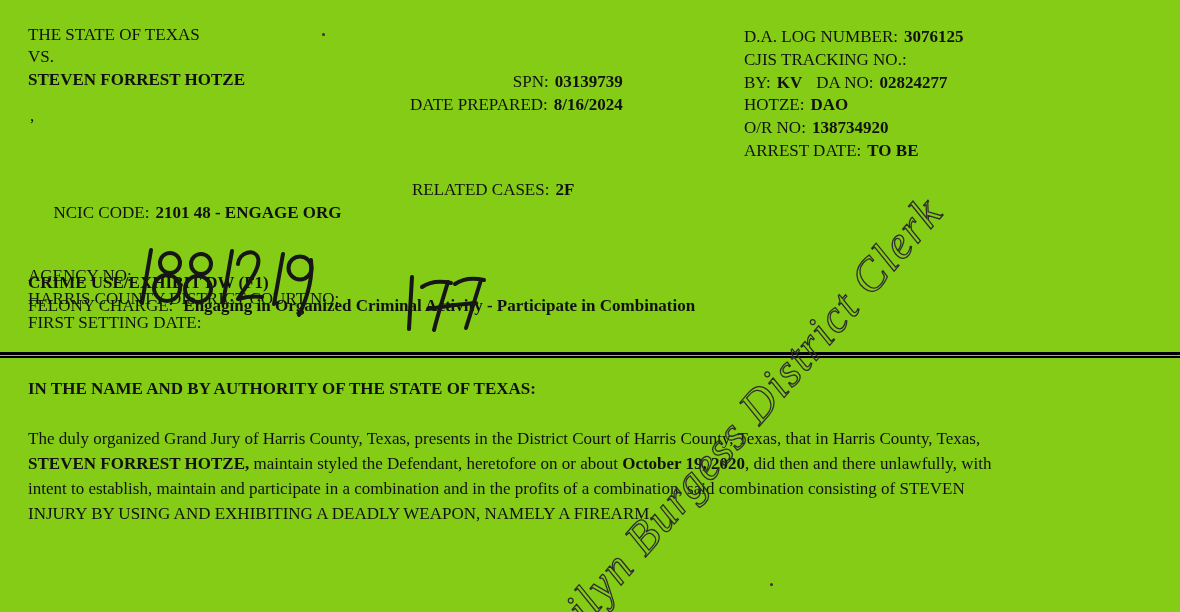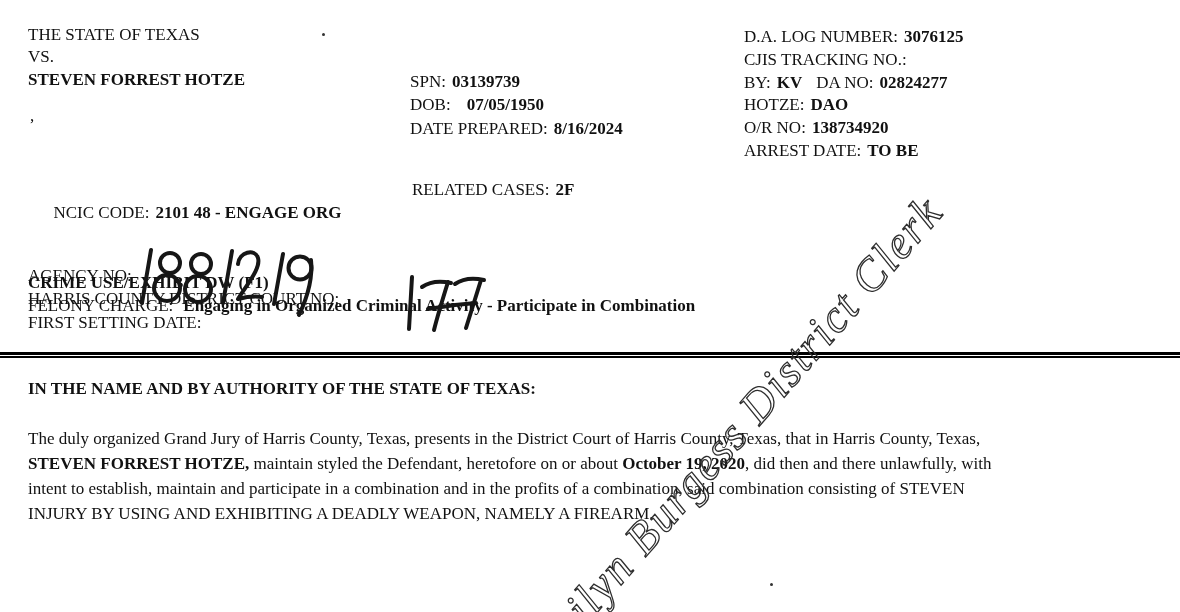--- a/index.html
+++ b/index.html
@@ -1,17 +1,17 @@
 <!DOCTYPE html>
 <html><head>
 <meta charset="utf-8">
 <style>
   html,body { margin:0; padding:0; background:#888; }
   .page {
-    position:relative; width:1180px; height:612px; background:#ffffff;
+    position:relative; width:1180px; height:612px; background:#84cc16;
     font-family:"Liberation Serif","DejaVu Serif",serif;
     font-size:17px; color:#111; overflow:hidden;
   }
   .abs { position:absolute; }
   .row { line-height:22.4px; white-space:pre; }
   .lh23 .row { line-height:23.3px; }
   .lh228 .row { line-height:22.8px; }
   .b { font-weight:bold; }
   .val { margin-left:6px; font-weight:bold; }
   .val-wide { margin-left:16px; font-weight:bold; }
@@ -39,23 +39,22 @@
 
 <div class="page">
 
   <div class="abs" style="left:28px; top:24px;">
     <div class="row">THE STATE OF TEXAS</div>
     <div class="row">VS.</div>
     <div class="row b">STEVEN FORREST HOTZE</div>
   </div>
   <div class="abs" style="left:30px; top:106px;">,</div>
 
-  <div class="abs lh23" style="left:410px; top:70px;">
+  <div class="abs lh23" style="left:410px; top:70px;text-align:right;">
     <div class="row"><span>SPN:</span><span class="val">03139739</span></div>
-    <div class="row"><span>DOB:</span><span class="val-wide">07/05/1950</span></div>
     <div class="row"><span>DATE PREPARED:</span><span class="val">8/16/2024</span></div>
   </div>
 
   <div class="abs lh228" style="left:744px; top:26px;">
     <div class="row"><span>D.A. LOG NUMBER:</span><span class="val">3076125</span></div>
     <div class="row"><span>CJIS TRACKING NO.:</span></div>
     <div class="row"><span>BY:</span><span class="val">KV</span><span class="gap">DA NO:</span><span class="val">02824277</span></div>
     <div class="row"><span>HOTZE:</span><span class="val">DAO</span></div>
     <div class="row"><span>O/R NO:</span><span class="val">138734920</span></div>
     <div class="row"><span>ARREST DATE:</span><span class="val">TO BE</span></div>

